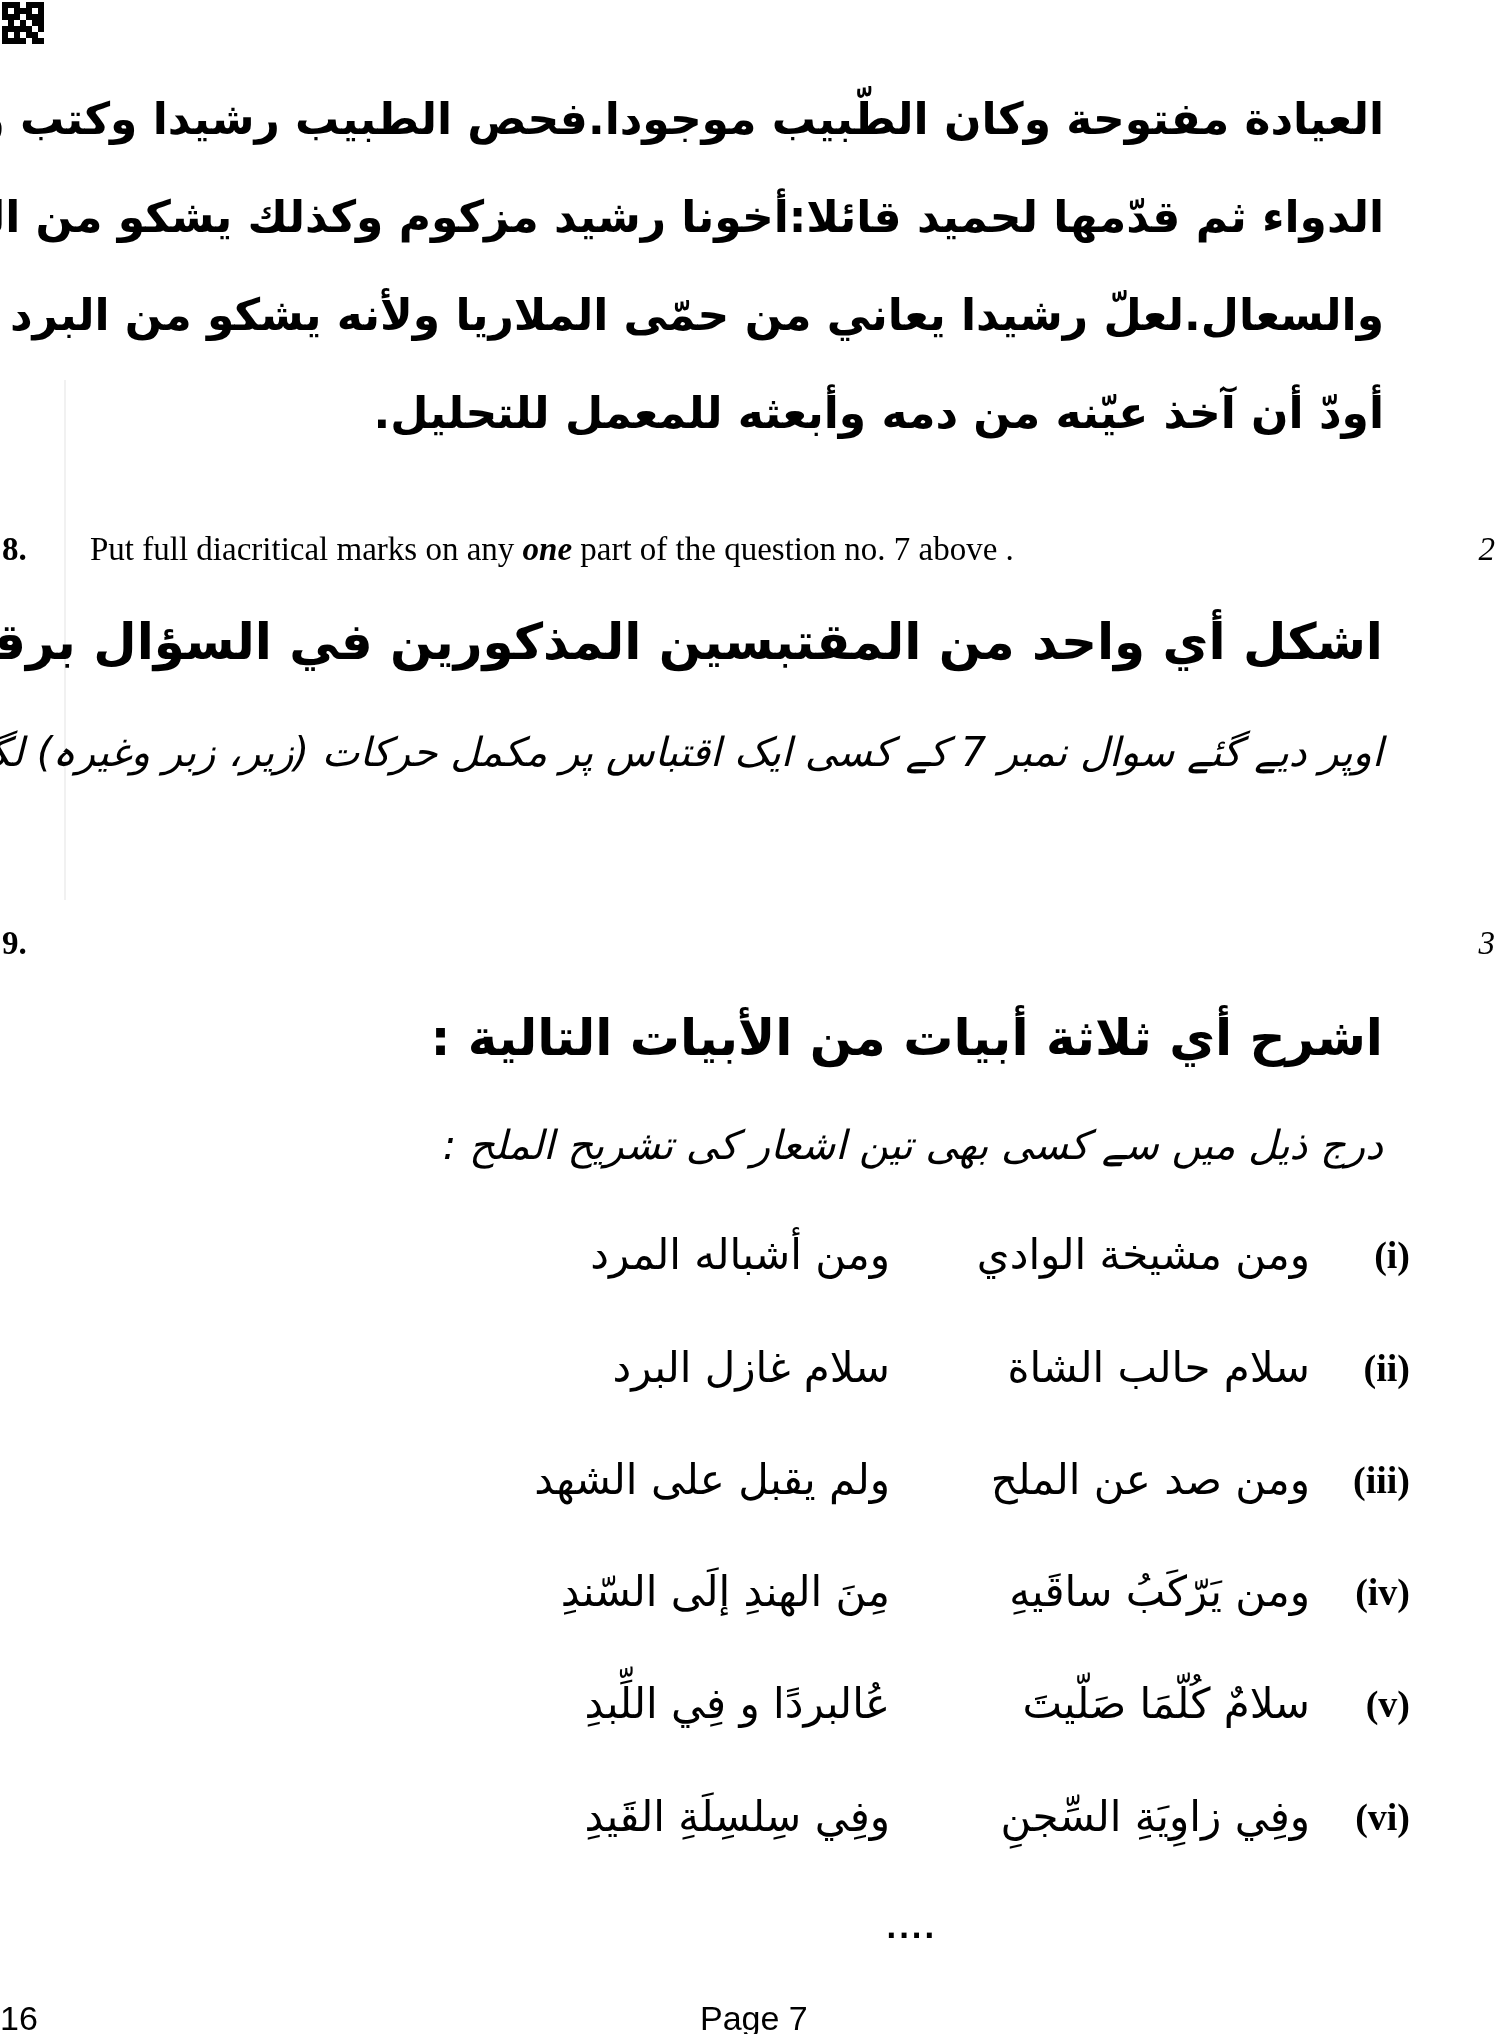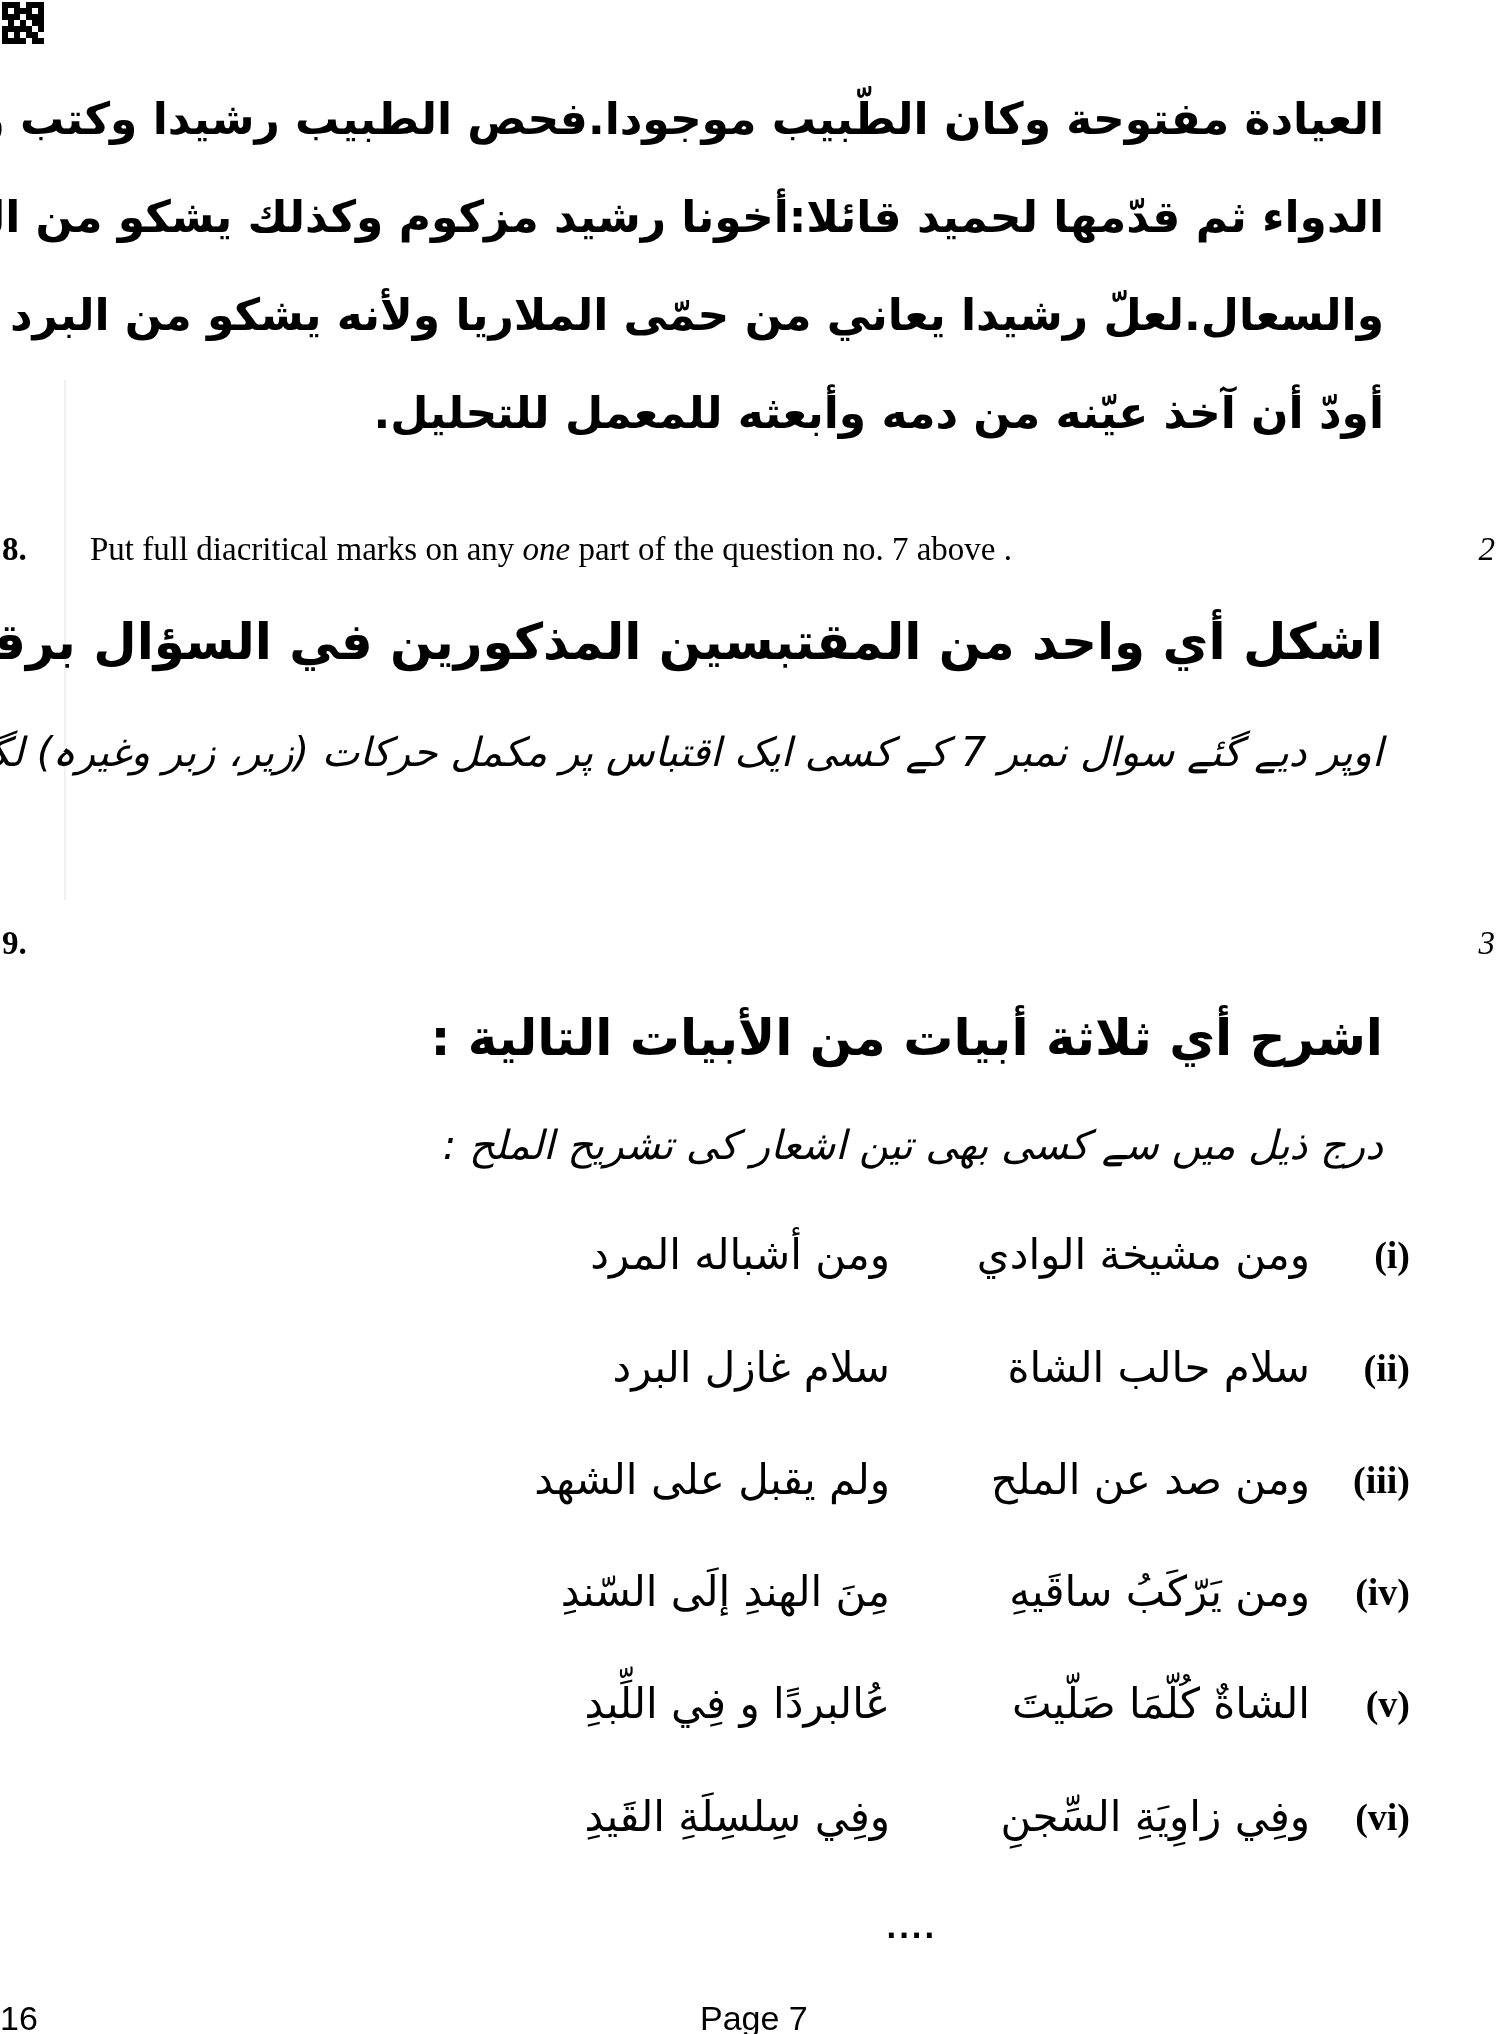--- a/index.html
+++ b/index.html
@@ -72,21 +72,21 @@
     top: 0;
     font-weight: bold;
   }
   .q-text {
     position: absolute;
     left: 90px;
     top: 0;
     white-space: nowrap;
   }
   .q-text em {
-    font-weight: normal;
+    font-weight: bold;
     font-style: italic;
   }
   .q-marks {
     position: absolute;
     right: 10px;
     top: 0;
     font-style: italic;
   }
 
   
@@ -259,21 +259,21 @@
   <span class="hemi first">ومن صد عن الملح</span>
   <span class="hemi second">ولم يقبل على الشهد</span>
 </div>
 <div class="abs verse" style="top:1552px;">
   <span class="verse-num">(iv)</span>
   <span class="hemi first">ومن يَرّكَبُ ساقَيهِ</span>
   <span class="hemi second">مِنَ الهندِ إلَى السّندِ</span>
 </div>
 <div class="abs verse" style="top:1664px;">
   <span class="verse-num">(v)</span>
-  <span class="hemi first">الشاةٌ كُلّمَا صَلّيتَ</span>
+  <span class="hemi first">سلامٌ كُلّمَا صَلّيتَ</span>
   <span class="hemi second">عُالبردًا و فِي اللِّبدِ</span>
 </div>
 <div class="abs verse" style="top:1777px;">
   <span class="verse-num">(vi)</span>
   <span class="hemi first">وفِي زاوِيَةِ السِّجنِ</span>
   <span class="hemi second">وفِي سِلسِلَةِ القَيدِ</span>
 </div>
 
 <div class="abs end-dots">....</div>
 

